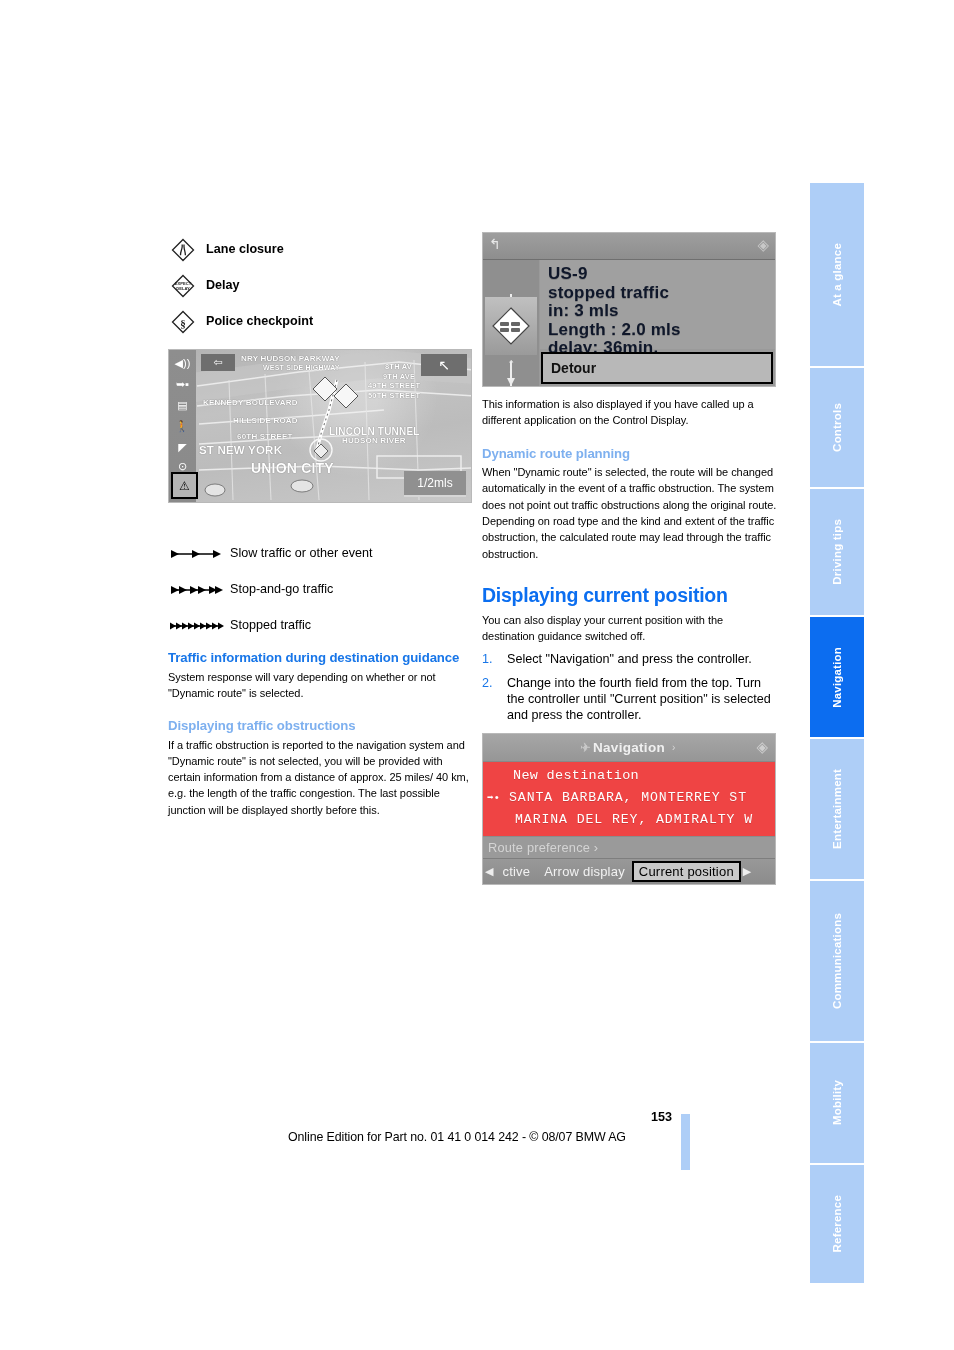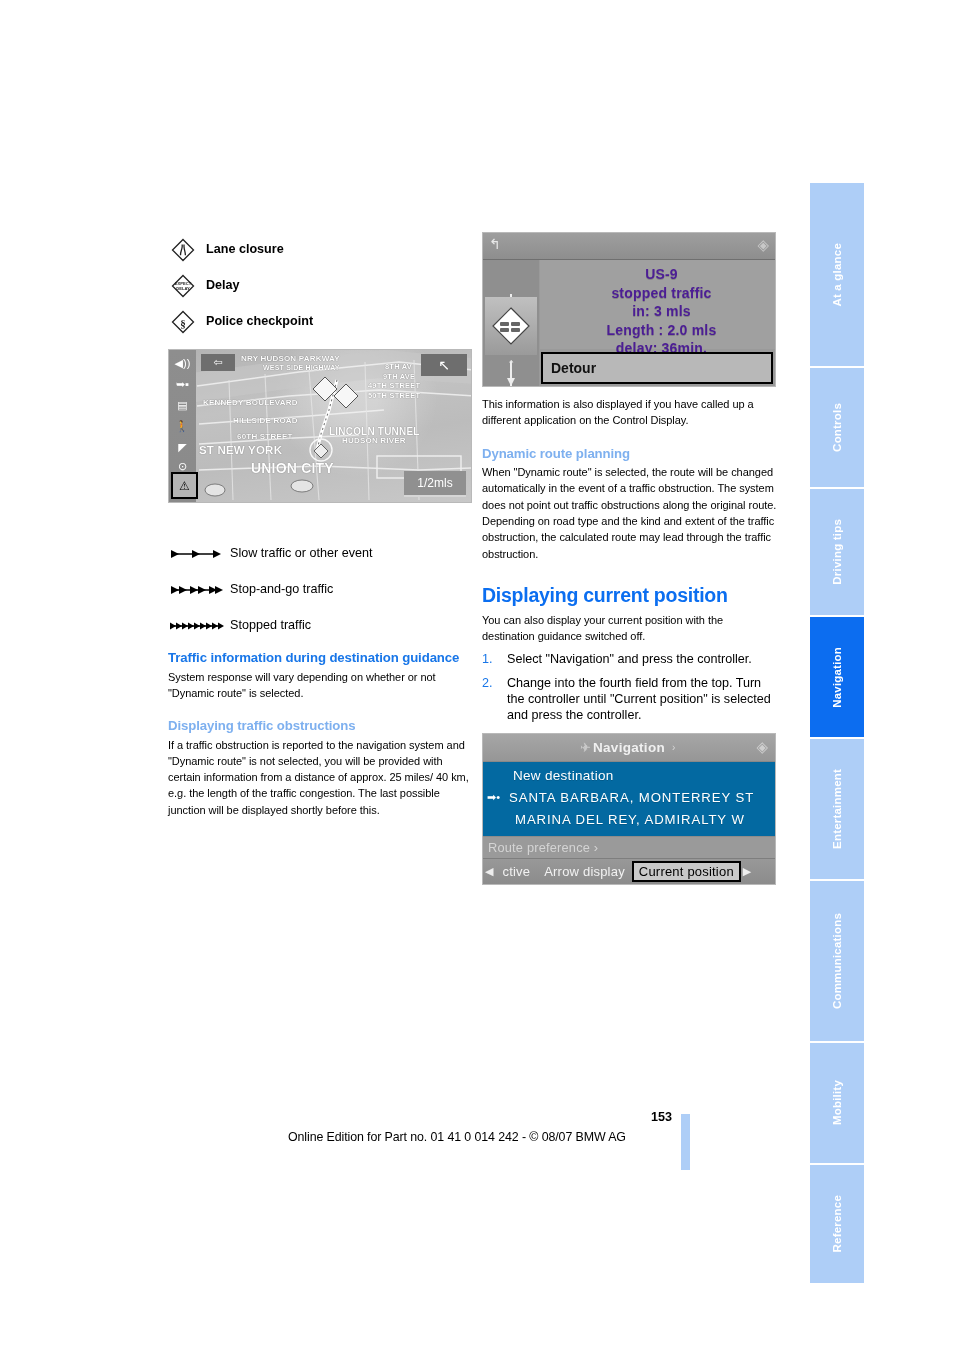--- a/index.html
+++ b/index.html
@@ -239,27 +239,26 @@
     position:absolute; left:24px; bottom:14px;
     color:#e9e9e9; font-size:16px; line-height:1;
   }
   .ti-body {
     position:absolute; left:57px; top:27px; right:0; bottom:37px;
     background:#a0a0a0;
     padding: 5px 0 0 8px;
     box-sizing:border-box;
   }
   .ti-line {
-    color:#4c1d95;
-    font-size:14px;
+    color:#0f172a;
+    font-size:17px;
     line-height:18.5px;
     font-weight:600;
     letter-spacing:0.2px;
     text-shadow: 0 1px 0 rgba(0,0,0,0.18);
-    text-align: center;
   }
   .ti-detour {
     position:absolute; left:58px; right:2px; bottom:2px; height:32px;
     background:#b8b8b8;
     border:2px solid #000;
     box-sizing:border-box;
     display:flex; align-items:center;
     padding-left:8px;
     color:#111;
     font-size:14px;
@@ -279,23 +278,24 @@
     display:flex; align-items:center; justify-content:center;
   }
   .nv-title {
     color:#f0f0f0; font-size:13.5px; font-weight:600; letter-spacing:0.3px;
   }
   .nv-chev { color:#d8d8d8; font-size:10px; margin:0 7px; }
   .nv-globe { position:absolute; right:7px; top:4px; color:#cfcfcf; font-size:15px; }
   .nv-compass { position:absolute; left:97px; top:6px; color:#c9c9c9; font-size:13px; }
   .nv-list {
     position:absolute; left:0; top:28px; right:0; bottom:47px;
-    background:#0369a1;
+    background:#ef4444;
     padding-top:3px;
     box-sizing:border-box;
+    font-family:Liberation Mono, monospace;
   }
   .nv-item {
     color:#ffffff;
     font-size:13.5px;
     line-height:22px;
     letter-spacing:0.3px;
     padding-left:22px;
     text-shadow: 0 1px 0 rgba(0,0,0,0.15);
     white-space:nowrap;
   }

